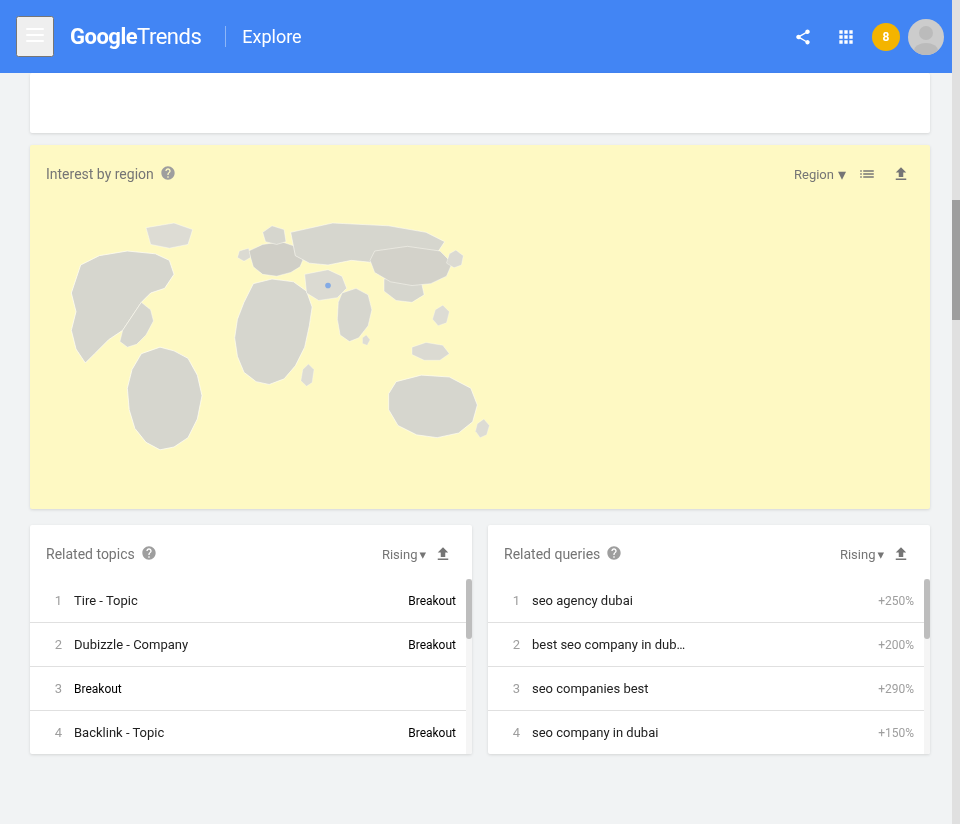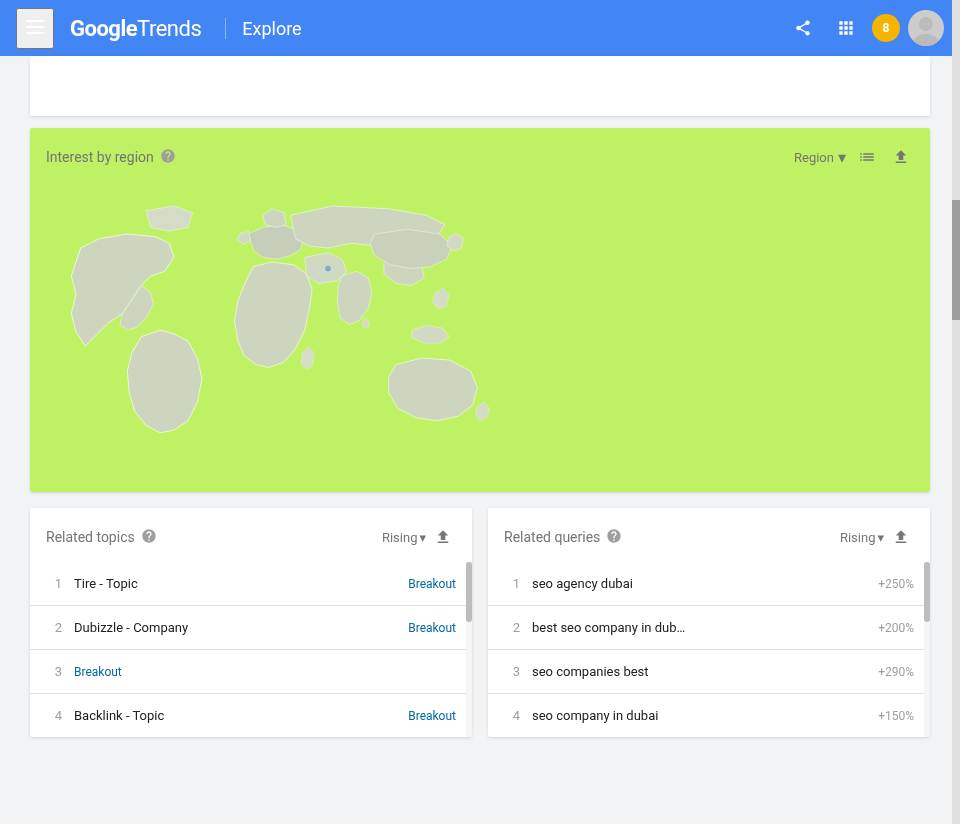--- a/index.html
+++ b/index.html
@@ -1,21 +1,21 @@
 <!DOCTYPE html>
 <html><head>
   <meta charset="utf-8">
   <style>
     * { box-sizing: border-box; margin: 0; padding: 0; }
     body { font-family: 'Roboto', Arial, sans-serif; background: #f1f3f4; font-size: 14px; color: #212121; overflow-x: hidden; }
 
     
     .header {
       background: #4285f4;
-      height: 56px;
+      height: 73px;
       display: flex;
       align-items: center;
       padding: 0 16px;
       gap: 16px;
     }
     .header-menu-icon {
       color: white;
       font-size: 18px;
       cursor: pointer;
       padding: 8px;
@@ -89,21 +89,21 @@
     .top-card {
       background: white;
       border-radius: 2px;
       margin-bottom: 12px;
       height: 60px;
       box-shadow: 0 1px 3px rgba(0,0,0,0.12);
     }
 
     
     .card {
-      background: #bef264;
+      background: #fef9c3;
       border-radius: 2px;
       box-shadow: 0 1px 3px rgba(0,0,0,0.12);
       margin-bottom: 16px;
     }
 
     
     .region-card-header {
       display: flex;
       align-items: center;
       padding: 16px 16px 12px 16px;
@@ -227,21 +227,21 @@
       width: 16px;
       text-align: right;
       flex-shrink: 0;
     }
     .list-label {
       flex: 1;
       font-size: 13px;
       color: #212121;
     }
     .list-badge {
-      color: #0369a1;
+      color: #000000;
       font-size: 12px;
       flex-shrink: 0;
     }
     .list-pct {
       color: #9e9e9e;
       font-size: 12px;
       flex-shrink: 0;
     }
 
     

